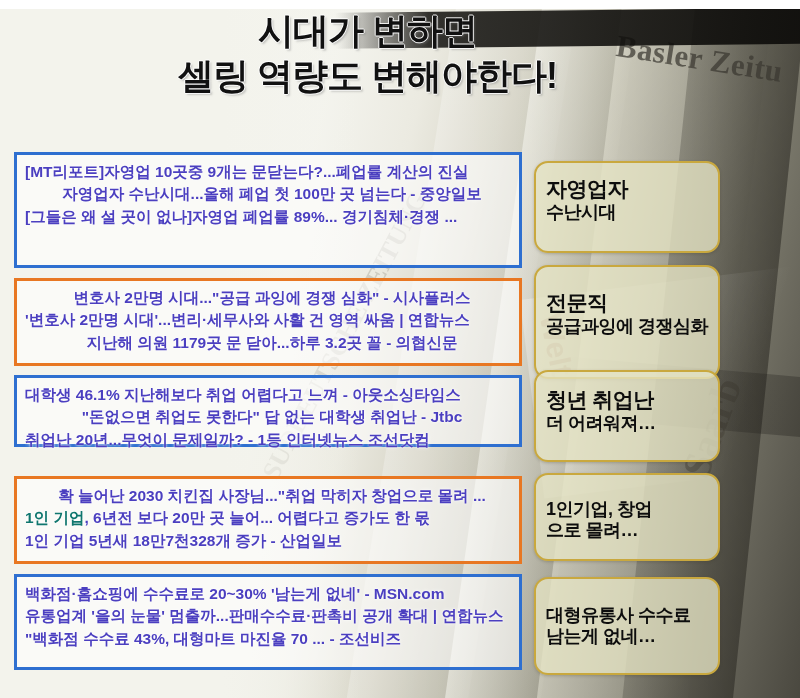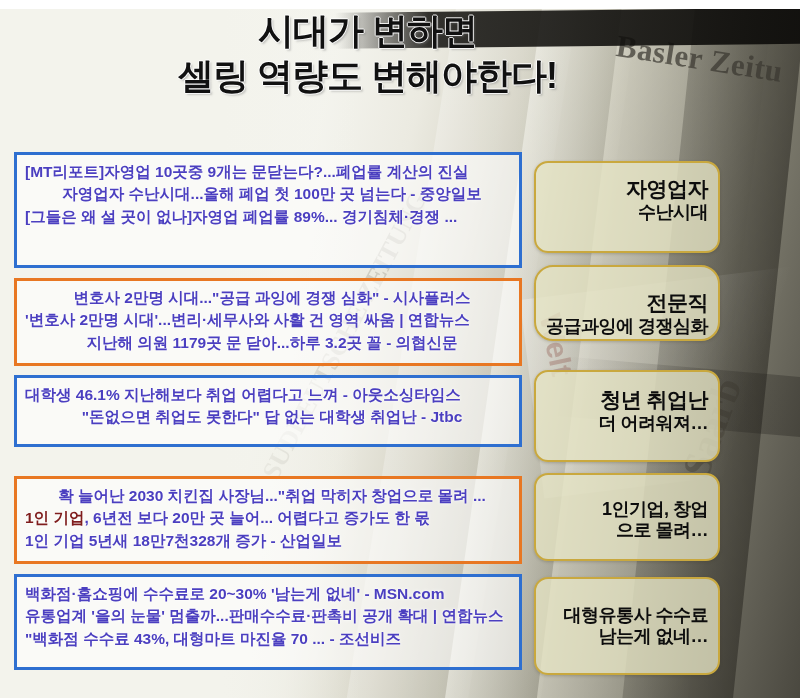--- a/index.html
+++ b/index.html
@@ -116,44 +116,43 @@
     padding:6px 0 5px 8px;
   }
   .hbox.orange{border-color:#e87722;}
   .hl{
     display:block;white-space:nowrap;overflow:hidden;
     font-size:15.5px;line-height:1.45;
     color:#4b3fc0;font-weight:600;
     text-shadow:0 0 2px rgba(255,255,255,.95),0 0 4px rgba(255,255,255,.8);
   }
   .hl.c  {text-align:center;}
-  .hl b  {color:#7f1d1d;font-weight:bold;}
+  .hl b  {color:#0f766e;font-weight:bold;}
 
   .hb1{top:152px;height:116px;}
   .hb2{top:278px;height:88px;}
   .hb3{top:375px;height:72px;}
   .hb4{top:476px;height:88px;}
   .hb5{top:574px;height:96px;}
 
   
   .tag{
     position:absolute;left:534px;width:186px;
     box-sizing:border-box;
     border:2px solid #c9a83e;
     border-radius:14px;
     background:rgba(230,228,196,.78);
     padding:8px 10px;
     box-shadow:0 1px 3px rgba(60,55,30,.25);
-    text-align:right;
   }
   .tag .t1{display:block;font-size:21px;font-weight:bold;color:#0d0d0d;line-height:1.18;letter-spacing:-.5px;}
   .tag .t2{display:block;font-size:18px;font-weight:bold;color:#0d0d0d;line-height:1.22;letter-spacing:-.5px;}
   .tag .t1.sm{font-size:18px;}
   .tg1{top:161px;height:92px;padding-top:14px;}
-  .tg2{top:265px;height:76px;padding-top:24px;border-radius:19px;}
+  .tg2{top:265px;height:114px;padding-top:24px;}
   .tg3{top:370px;height:92px;padding-top:16px;}
   .tg4{top:473px;height:88px;padding-top:24px;}
   .tg5{top:577px;height:98px;padding-top:26px;}
 </style>
 </head>
 <body>
 
 <div id="slide">
 
   <div class="photo">
@@ -186,20 +185,21 @@
 
   <div class="hbox orange hb2">
     <span class="hl c">변호사 2만명 시대..."공급 과잉에 경쟁 심화" - 시사플러스</span>
     <span class="hl">'변호사 2만명 시대'...변리·세무사와 사활 건 영역 싸움 | 연합뉴스</span>
     <span class="hl c">지난해 의원 1179곳 문 닫아...하루 3.2곳 꼴 - 의협신문</span>
   </div>
 
   <div class="hbox hb3">
     <span class="hl">대학생 46.1% 지난해보다 취업 어렵다고 느껴 - 아웃소싱타임스</span>
     <span class="hl c">"돈없으면 취업도 못한다" 답 없는 대학생 취업난 - Jtbc</span>
+    <span class="hl">취업난 20년...무엇이 문제일까? - 1등 인터넷뉴스 조선닷컴</span>
   </div>
 
   <div class="hbox orange hb4">
     <span class="hl c">확 늘어난 2030 치킨집 사장님..."취업 막히자 창업으로 몰려 ...</span>
     <span class="hl"><b>1인 기업</b><span>, 6년전 보다 20만 곳 늘어... 어렵다고 증가도 한 몫</span></span>
     <span class="hl">1인 기업 5년새 18만7천328개 증가 - 산업일보</span>
   </div>
 
   <div class="hbox hb5">
     <span class="hl">백화점·홈쇼핑에 수수료로 20~30% '남는게 없네' - MSN.com</span>

